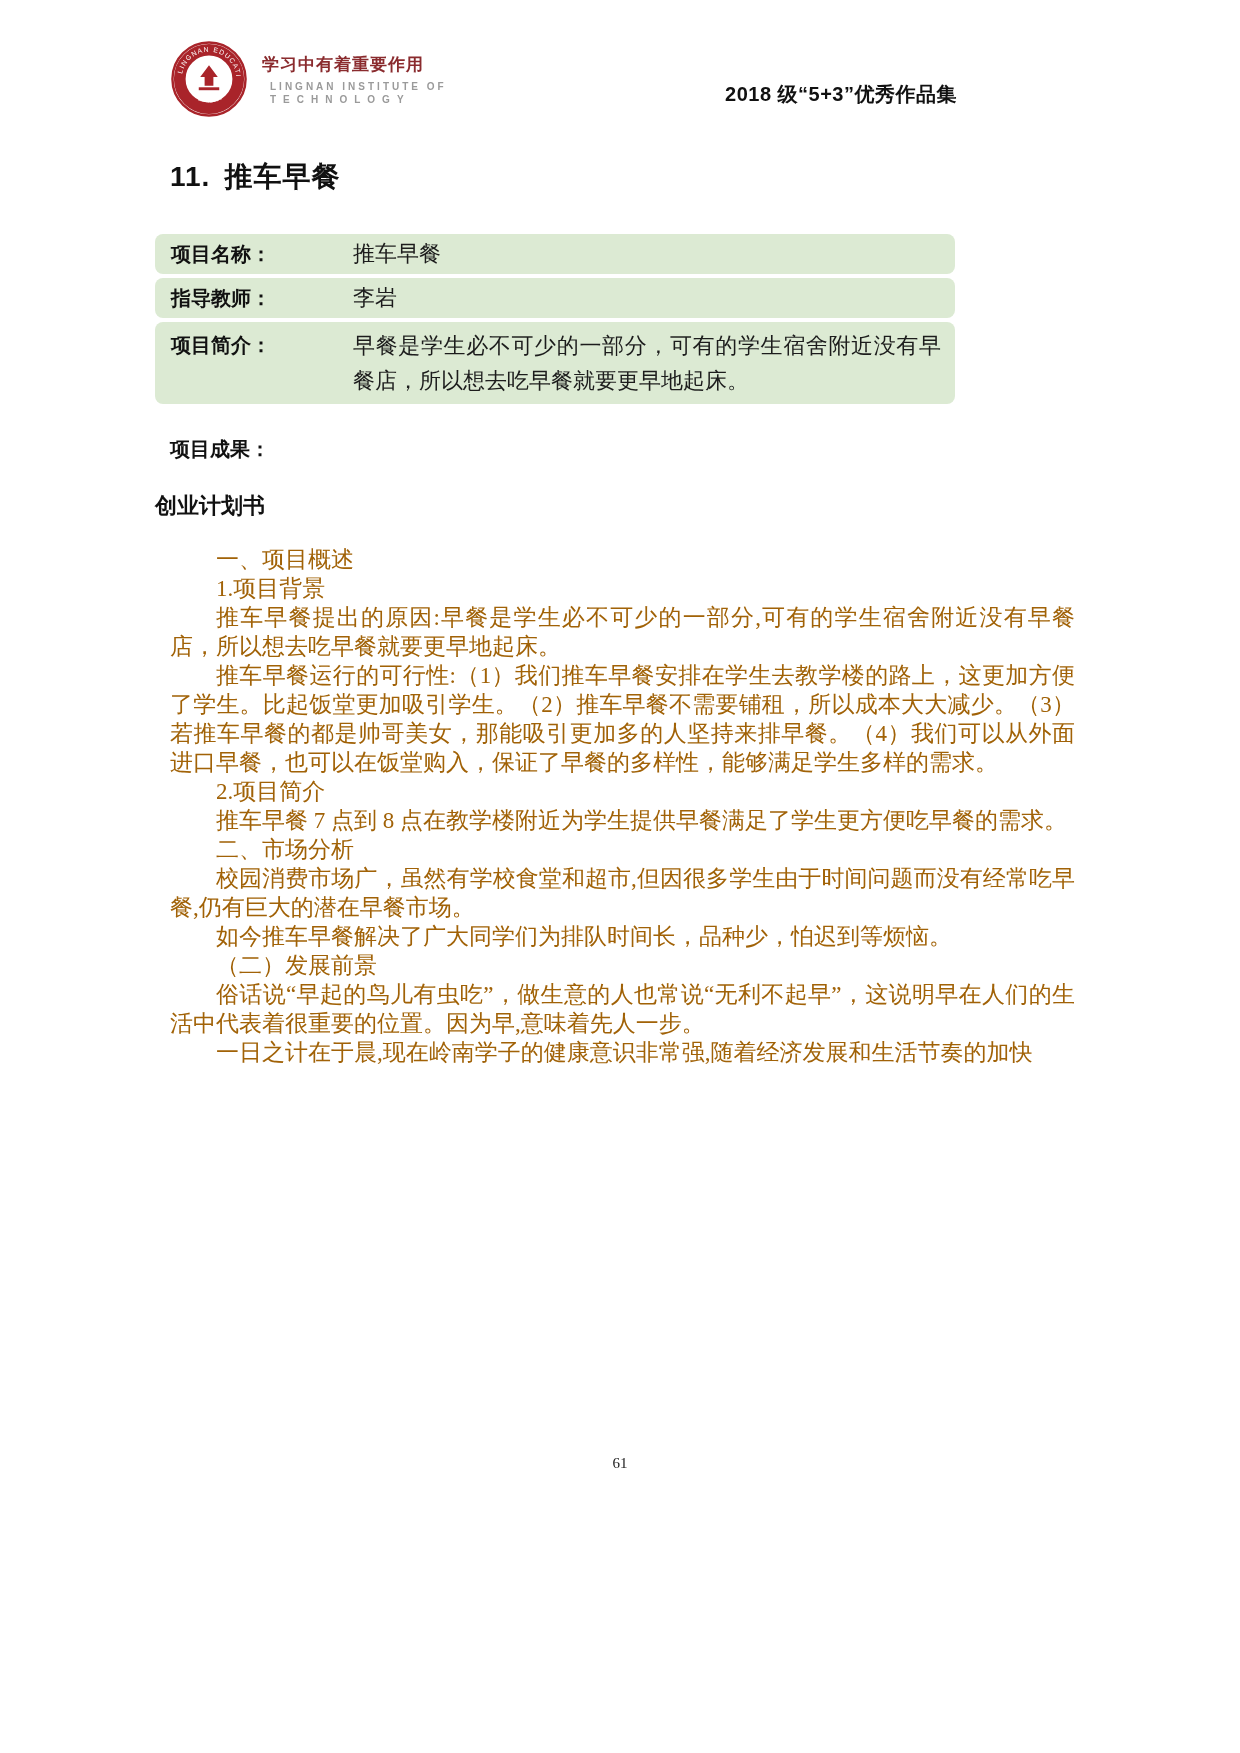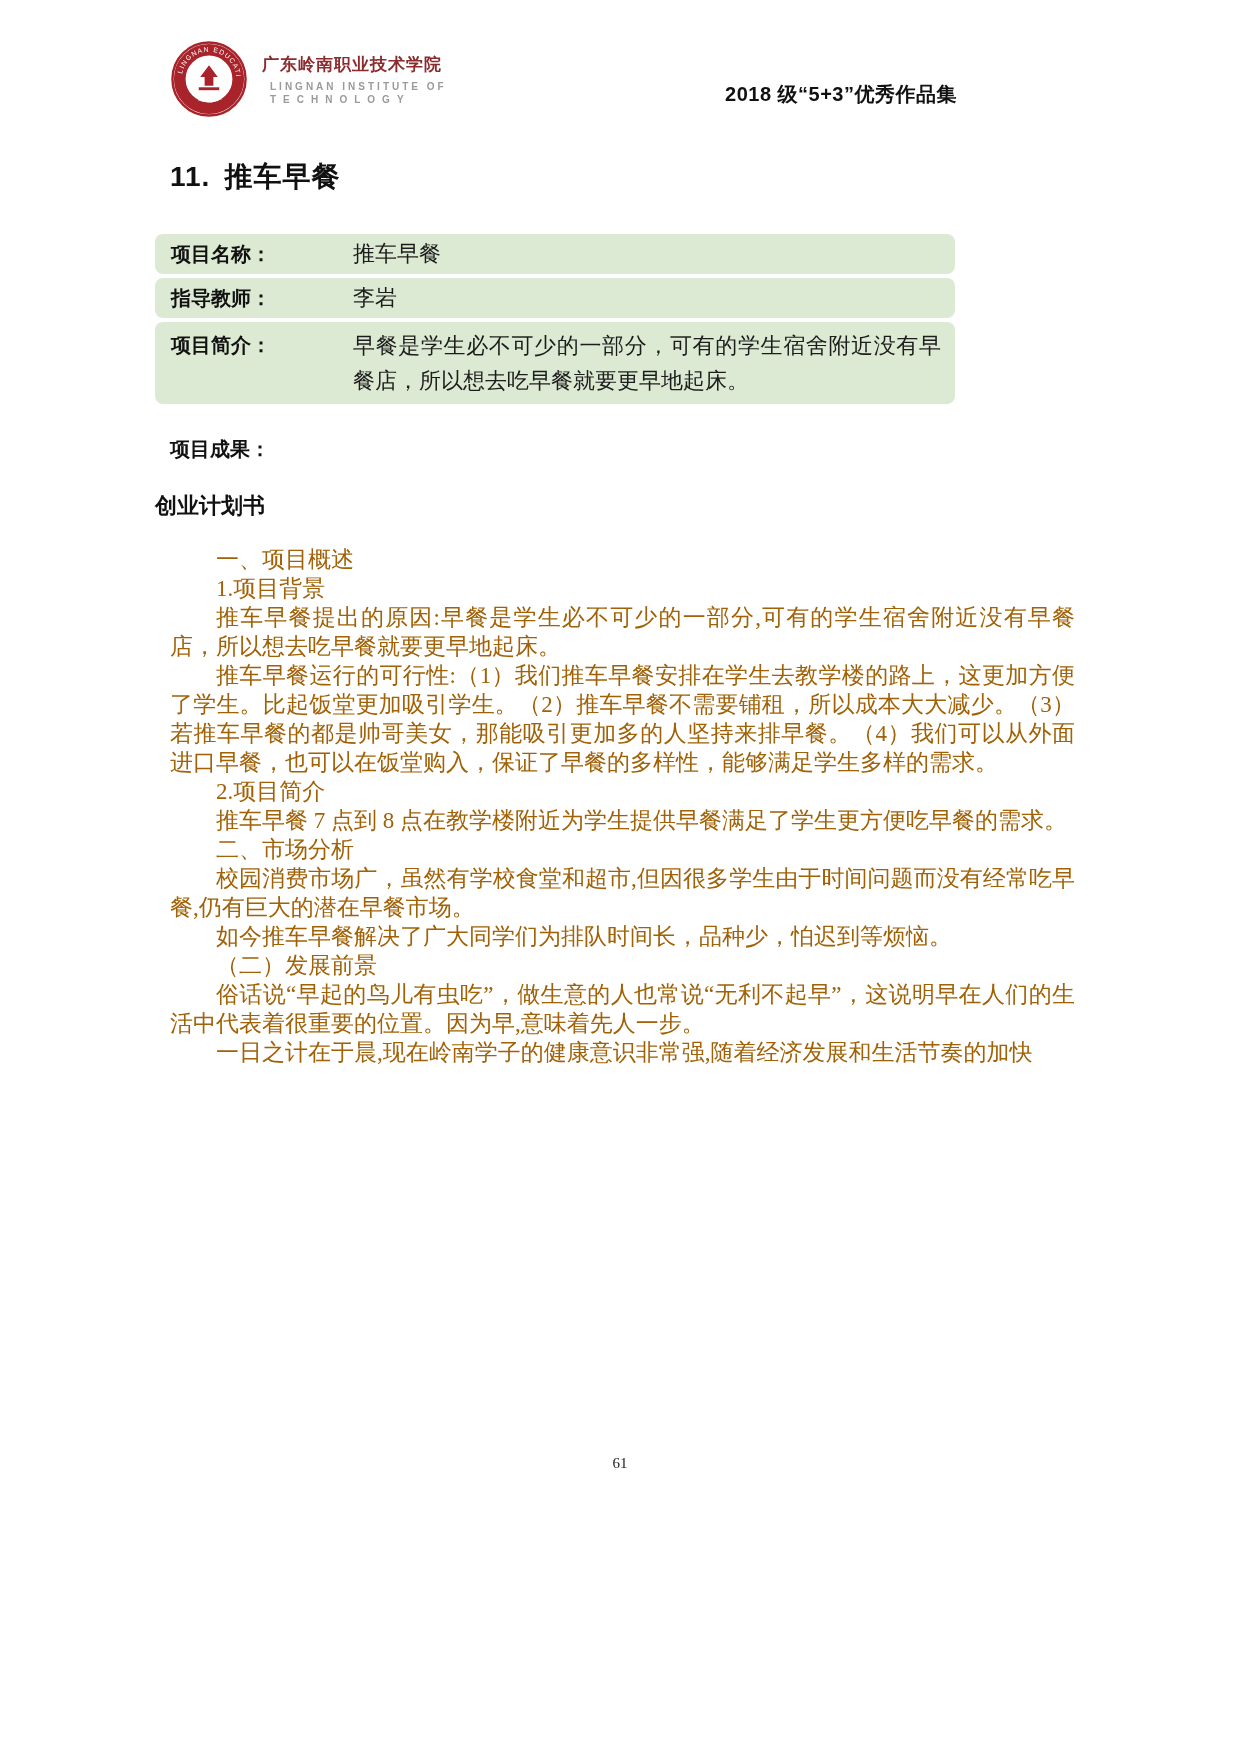--- a/index.html
+++ b/index.html
@@ -95,21 +95,21 @@
         <text font-size="7" fill="#ffffff" font-family="Liberation Sans, sans-serif" letter-spacing="1.2">
           <textPath href="#seal-arc-top" startOffset="6%">LINGNAN EDUCATION</textPath>
         </text>
         <text font-size="6" fill="#ffffff" font-family="Liberation Sans, sans-serif">
           <textPath href="#seal-arc-bottom" startOffset="32%">EST.1993</textPath>
         </text>
         <path d="M40 26 L49 38 H44.5 V47 H35.5 V38 H31 Z" fill="#a9242a"></path>
         <rect x="29.5" y="48.5" width="21" height="3" fill="#a9242a"></rect>
       </svg>
       <div class="brand-text">
-        <div class="brand-cn">广东岭南职业技术学院</div>
+        <div class="brand-cn">学习中有着重要作用</div>
         <div class="brand-en">LINGNAN INSTITUTE OF</div>
         <div class="brand-en l2">TECHNOLOGY</div>
       </div>
     </div>
     <div class="header-title">2018 级“5+3”优秀作品集</div>
   </div>
 
   <h1 class="doc-title"><span class="num">11.</span><span>推车早餐</span></h1>
 
   <div class="info-table">

